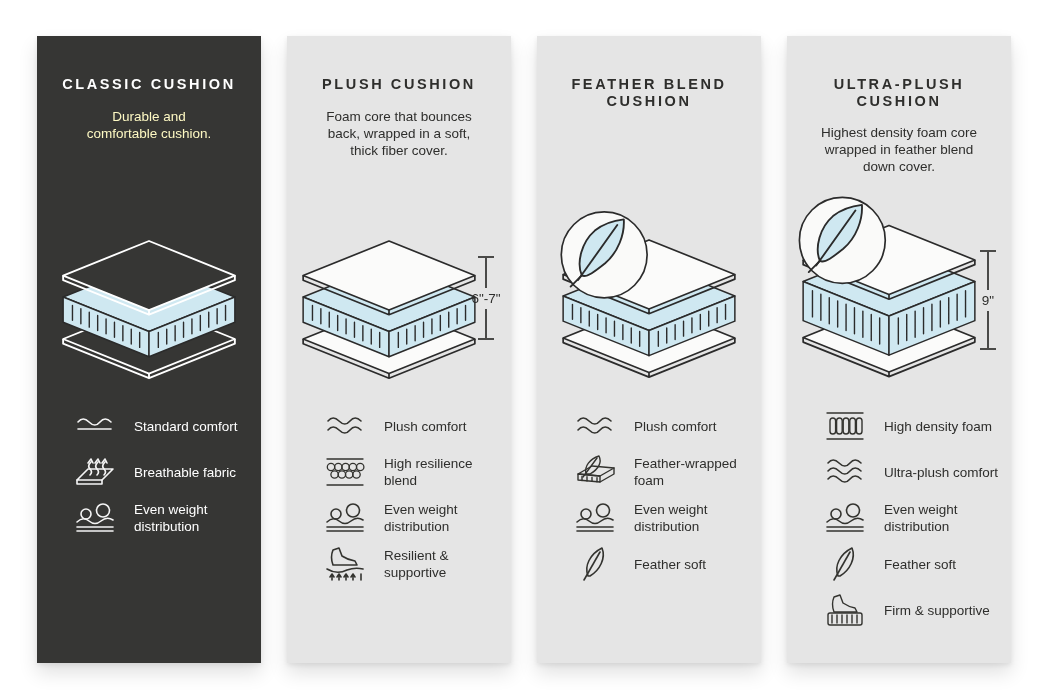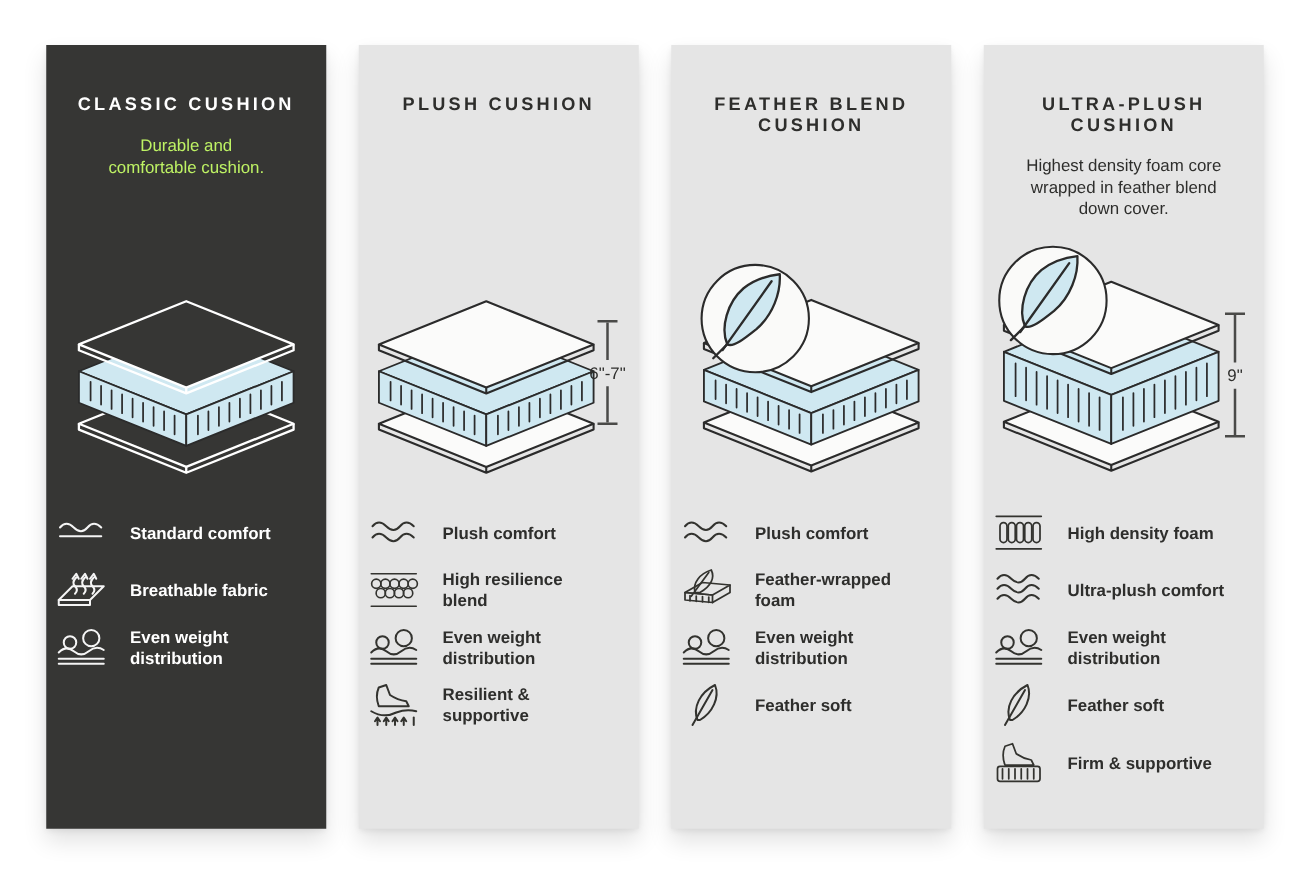--- a/index.html
+++ b/index.html
@@ -25,21 +25,21 @@
   .title{
     margin:40px 12px 0 12px;
     font-size:14.5px;font-weight:bold;letter-spacing:2.6px;
     text-align:center;line-height:1.15;white-space:pre-line;
   }
   .desc{
     margin:15px 10px 0 10px;
     font-size:13.5px;line-height:17px;text-align:center;
     white-space:pre-line;
   }
-  .col-1 .desc{color:#bef264;}
+  .col-1 .desc{color:#fef9c3;}
 
   .illo{
     position:absolute;top:150px;left:0;right:0;height:200px;
     display:flex;justify-content:center;align-items:flex-end;
   }
   .shift-left svg.cushion{transform:translateX(-10px);}
 
   
   .cushion .slab{fill:#fbfbfa;stroke:#2b2b2b;stroke-width:1.8;stroke-linejoin:round;}
   .cushion .slab-edge{fill:none;stroke:#2b2b2b;stroke-width:1.8;stroke-linejoin:round;}
@@ -54,21 +54,21 @@
   .measure{
     position:absolute;display:flex;flex-direction:column;align-items:center;width:46px;
     color:#4a4a48;
   }
   .measure-2{left:176px;top:70px;height:84px;}
   .measure-4{left:178px;top:64px;height:100px;}
   .m-cap{width:16px;height:2px;background:#4a4a48;flex:0 0 auto;}
   .m-line{width:1.6px;flex:1 1 auto;background:#4a4a48;}
   .m-label{font-size:13.5px;color:#2e2e2c;padding:3px 0;}
 
-  .features{position:absolute;top:372px;left:4px;right:8px;font-weight:bold;}
+  .features{position:absolute;top:372px;left:34px;right:8px;}
   .feat{display:flex;align-items:center;min-height:36px;margin-bottom:10px;}
   .ficon{flex:0 0 48px;display:flex;justify-content:center;align-items:center;color:#33332f;}
   .col-1 .ficon{color:#f5f5f5;}
   .ficon svg{fill:none;stroke:currentColor;stroke-width:1.6;stroke-linecap:round;stroke-linejoin:round;}
   .flabel{font-size:13.5px;line-height:17px;margin-left:15px;white-space:pre-line;}
 </style>
 </head>
 <body>
 
 <div id="canvas">
@@ -126,20 +126,23 @@
           </svg>
         </span>
         <span class="flabel">Even weight
 distribution</span>
       </div>
     </div>
   </div>
 
   <div class="col col-2 col-light">
     <h2 class="title">PLUSH CUSHION</h2>
+    <p class="desc">Foam core that bounces
+back, wrapped in a soft,
+thick fiber cover.</p>
 
     <div class="illo shift-left">
       <svg class="cushion" width="240" height="150" viewBox="0 0 240 150">
         <polygon class="slab" points="120,68 212,105 120,142 28,105"></polygon>
         <path class="slab-edge" d="M28,105 L28,110 L120,147 L212,110 L212,105 M120,142 L120,147"></path>
         <g>
           <polygon class="foam-face" points="120,23 212,60 120,97 28,60"></polygon>
           <polygon class="foam-face" points="28,60 120,97 120,124 28,87"></polygon>
           <polygon class="foam-face" points="212,60 120,97 120,124 212,87"></polygon>
           <path class="hatch" d="M38,69 V85 M47,72.6 V88.6 M56,76.3 V92.3 M65,79.9 V95.9 M74,83.5 V99.5 M83,87.1 V103.1 M92,90.8 V106.8 M101,94.4 V110.4 M110,98 V114 M130,98 V114 M139,94.4 V110.4 M148,90.8 V106.8 M157,87.1 V103.1 M166,83.5 V99.5 M175,79.9 V95.9 M184,76.3 V92.3 M193,72.6 V88.6 M202,69 V85"></path>

